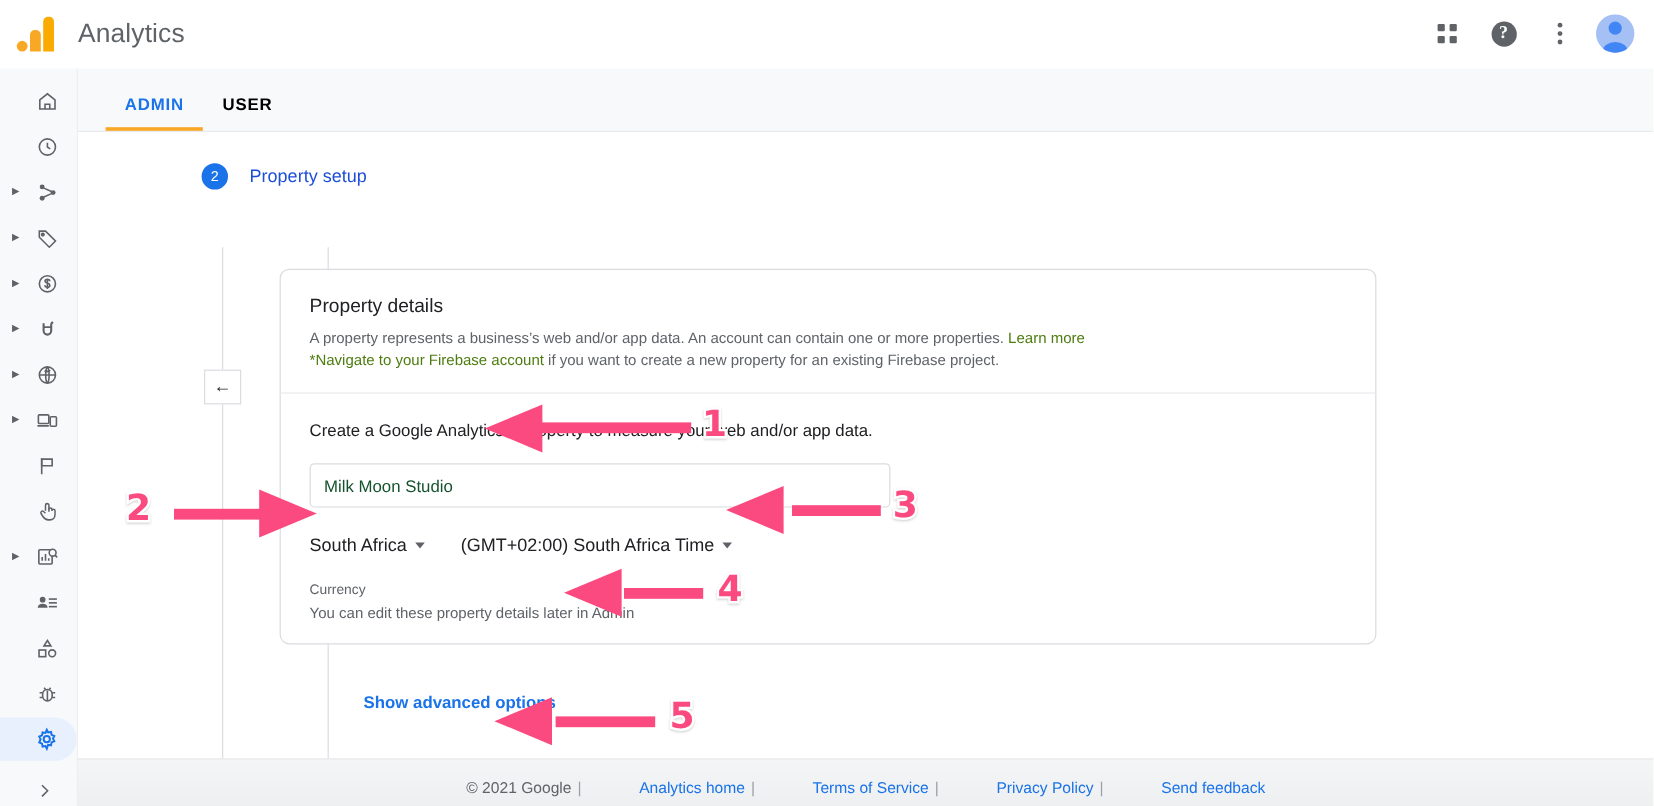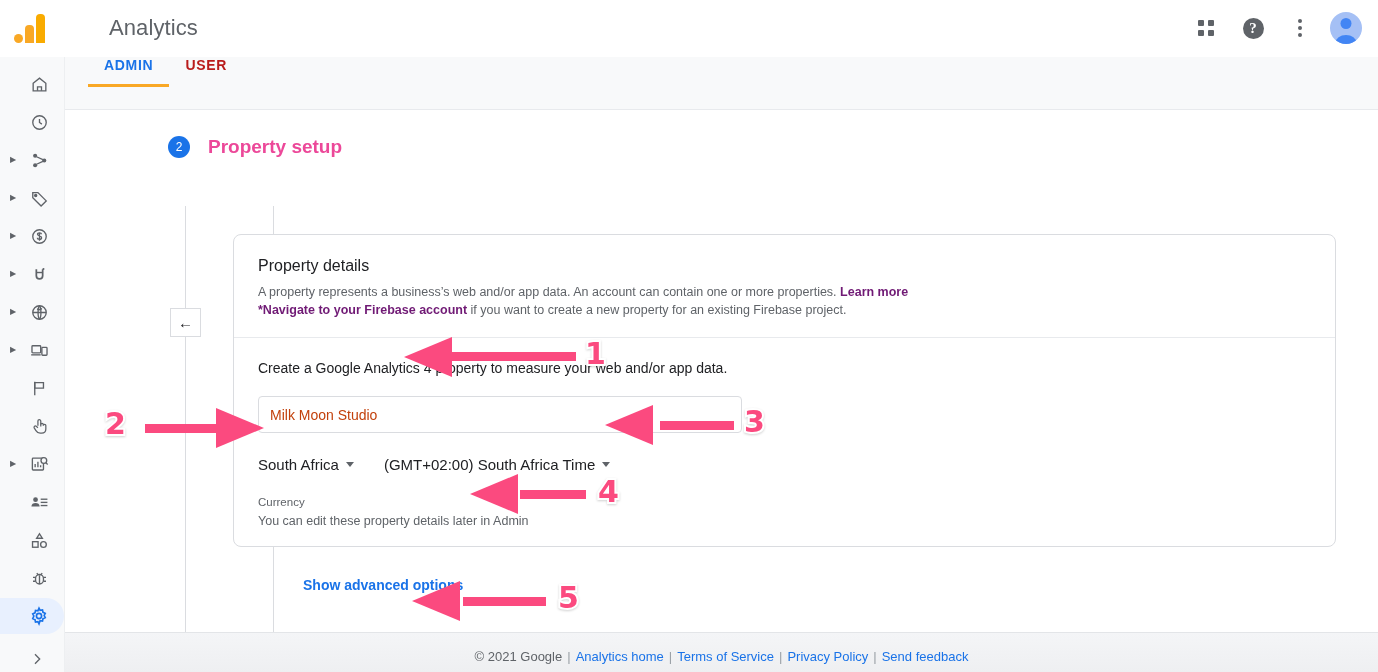--- a/index.html
+++ b/index.html
@@ -12,21 +12,20 @@
   }
 
   .app { position: relative; width: 1378px; height: 672px; }
 
   
   .topbar {
     position: absolute; top: 0; left: 0; width: 1378px; height: 57px;
     background: #ffffff;
     display: flex; align-items: center;
     border-bottom: 1px solid #ffffff;
-    gap: 44px;
   }
   .logo-wrap {
     display: flex; align-items: flex-end; gap: 2px;
     margin-left: 14px; height: 30px;
   }
   .bar-dot { width: 9px; height: 9px; border-radius: 50%; background: #F9A825; }
   .bar-mid { width: 9px; height: 18px; border-radius: 4px 4px 0 0; background: #F9A825; }
   .bar-tall { width: 9px; height: 29px; border-radius: 4px 4px 0 0; background: #F9AB00; }
   .app-title {
     margin-left: 20px; font-size: 22px; color: #5f6368;
@@ -91,76 +90,76 @@
     margin-top: 4px; cursor: pointer; color: #5f6368;
     padding-left: 10px;
   }
 
   
   .content {
     position: absolute; top: 57px; left: 65px; width: 1313px; height: 575px;
     background: #ffffff; overflow: hidden;
   }
   .tabs {
-    height: 53px; background: #F8F9FA; display: flex; align-items: flex-start;
+    height: 53px; background: #F8F9FA; display: flex; align-items: flex-end;
     padding-left: 23px; border-bottom: 1px solid #E8EAED;
   }
   .tab {
     padding: 0 16px 14px 16px; font-size: 14px; font-weight: bold;
-    letter-spacing: 0.7px; color: #b91c1c; cursor: pointer; position: relative;
+    letter-spacing: 0.7px; color: #000000; cursor: pointer; position: relative;
   }
   .tab.active { color: #1A73E8; }
   .tab.active::after {
     content: ""; position: absolute; left: 0; right: 0; bottom: 0;
     height: 3px; background: #F9A825;
   }
 
   .setup-area { position: relative; padding-top: 26px; height: 522px; }
 
   .step-head {
     display: flex; align-items: center; gap: 18px; margin-left: 103px;
   }
   .step-badge {
     width: 22px; height: 22px; border-radius: 50%; background: #1A73E8;
     color: #fff; font-size: 12px; display: flex; align-items: center;
     justify-content: center; flex: 0 0 22px;
   }
-  .step-title { font-size: 19px; font-weight: bold; color: #ec4899; }
+  .step-title { font-size: 15px; font-weight: normal; color: #1d4ed8; }
 
   .rail {
     position: absolute; left: 120px; top: 96px; width: 1px; height: 500px;
     background: #DADCE0;
   }
   .rail2 {
     position: absolute; left: 208px; top: 96px; width: 1px; height: 500px;
     background: #DADCE0;
   }
   .back-btn {
     position: absolute; left: 105px; top: 198px; width: 31px; height: 29px;
     background: #fff; border: 1px solid #DADCE0;
     display: flex; align-items: center; justify-content: center;
     cursor: pointer; z-index: 3; font-size: 15px; color: #202124;
   }
 
   
   .card {
-    position: absolute; left: 168px; top: 124px; width: 1103px;
+    position: absolute; left: 168px; top: 114px; width: 914px;
     border: 1px solid #DADCE0; border-radius: 8px; background: #fff;
   }
   .card-sec { padding: 22px 24px 18px 24px; }
   .card-sec + .card-sec { border-top: 1px solid #E8EAED; }
   .card-h { font-size: 16px; color: #202124; margin-bottom: 8px; }
   .card-p { font-size: 12.5px; color: #5f6368; line-height: 18px; }
-  .lnk { color: #701a75; text-decoration: none; cursor: pointer; font-weight: bold; }
+  .lnk { color: #4d7c0f; text-decoration: none; cursor: pointer; }
 
   .lead { font-size: 14px; color: #202124; margin-bottom: 20px; }
   .field-label { font-size: 11.5px; color: #5f6368; margin-bottom: 6px; }
   .text-input {
     width: 484px; height: 37px; border: 1px solid #DADCE0; border-radius: 4px;
-    font-size: 14px; color: #c2410c; padding: 0 11px;
+    font-size: 14px; color: #14532d; padding: 0 11px;
     font-family: "Liberation Sans", sans-serif; background: #fff;
     margin-bottom: 23px;
   }
   .sel-row { display: flex; align-items: center; gap: 16px; margin-bottom: 23px; }
   .sel {
     font-size: 15px; color: #202124; display: inline-flex; align-items: center;
     gap: 7px; cursor: pointer;
   }
   .sel .caret-dn {
     width: 0; height: 0; border-left: 4.5px solid transparent;
@@ -176,21 +175,21 @@
 
   
   .footer {
     position: absolute; left: 65px; top: 632px; width: 1313px; height: 48px;
     background: linear-gradient(#F4F5F7, #EDEEF0);
     display: flex; align-items: center; justify-content: center;
     font-size: 13px; color: #5f6368;
     border-top: 1px solid #E3E5E8;
   }
   .footer .sep { margin: 0 5px; color: #9aa0a6; }
-  .footer a { color: #1A73E8; text-decoration: none; cursor: pointer; }
+  .footer a { color: #1A73E8; text-decoration: none; cursor: pointer; margin-left: 43px; }
 
   
   .anno { position: absolute; z-index: 30; pointer-events: none; }
   .anno-num {
     position: absolute; z-index: 31;
     font-size: 30px; font-weight: bold;
     color: #FB4A7F;
     -webkit-text-stroke: 4px #ffffff;
     paint-order: stroke fill;
     font-family: "DejaVu Sans", sans-serif;

